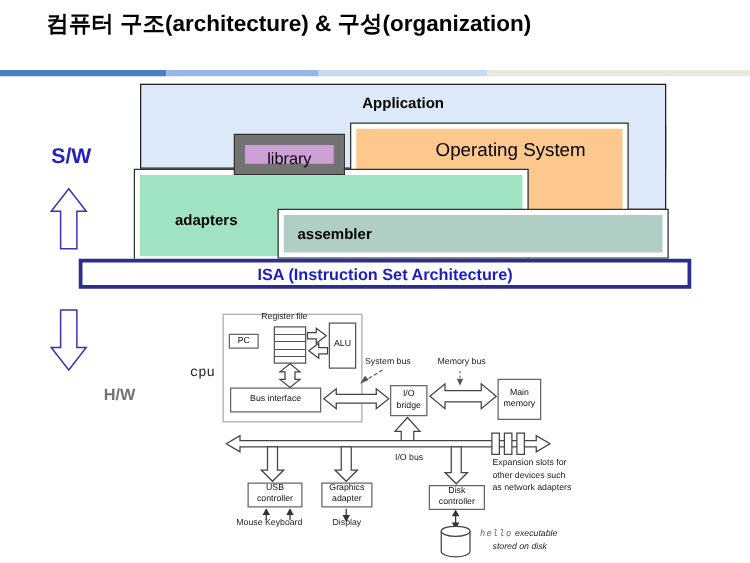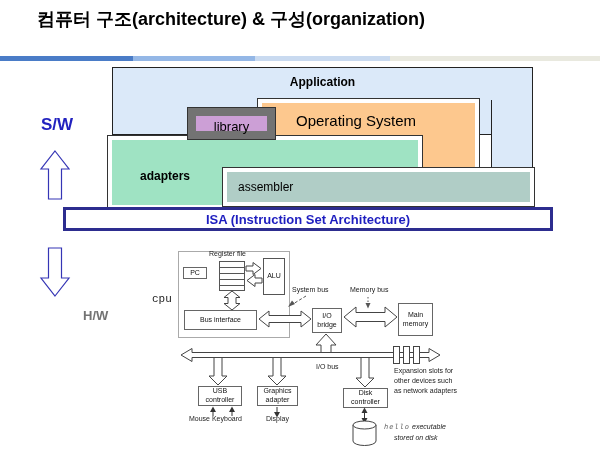--- a/index.html
+++ b/index.html
@@ -14,30 +14,30 @@
   .bar .s2{width:122px;background:#94b7e6;}
   .bar .s3{width:135px;background:#c9daf0;}
   .bar .s4{flex:1;background:#e9e9df;}
 
   
   .lay{box-sizing:border-box;}
   .app{left:112px;top:67px;width:421px;height:68px;background:#dbe9f9;border:1px solid #222;
        z-index:1;text-align:center;padding-top:7px;font-weight:bold;font-size:12px;}
   .appext{left:491px;top:100px;width:42px;height:68px;background:#dbe9f9;
           border:1px solid #222;border-top:none;z-index:2;}
-  .os{left:258px;top:99px;width:221px;height:73px;background:#fdc88e;border:4px solid #fff;
-      outline:1px solid #333;z-index:3;font-size:15px;text-align:left;
+  .os{left:281px;top:99px;width:221px;height:73px;background:#fdc88e;border:4px solid #fff;
+      outline:1px solid #333;z-index:3;font-size:15px;text-align:center;
       padding-top:9px;padding-left:34px;}
   .library{left:188px;top:108px;width:87px;height:31px;background:#cc9fd6;border:8px solid #737373;
       outline:1px solid #333;z-index:5;font-size:13px;text-align:center;line-height:22px;}
   .complier{left:108px;top:136px;width:314px;height:73px;background:#9fe3c3;border:4px solid #fff;
       outline:1px solid #333;z-index:4;}
   .complier-lbl{left:28px;top:29px;font-weight:bold;font-size:12px;}
   .assembler{left:223px;top:168px;width:311px;height:38px;background:#b0cdc6;border:4px solid #fff;
-      outline:1px solid #333;z-index:5;font-weight:normal;font-size:12px;padding:8px 0 0 11px;}
+      outline:1px solid #333;z-index:5;font-weight:bold;font-size:12px;padding:8px 0 0 11px;}
   .isa{left:63px;top:207px;width:490px;height:24px;background:#fff;border:3px solid #2d2d8f;
       z-index:6;display:flex;align-items:center;justify-content:center;
       font-weight:bold;font-size:13px;color:#1d1dbf;}
 
   
   .sw{left:41px;top:115px;font-size:17px;font-weight:bold;color:#2222bf;}
   .hwl{left:39px;top:308px;font-size:13px;font-weight:bold;color:#737373;margin-left:44px;}
 
   
   .hb{background:#fff;border:1px solid #666;font-size:7px;line-height:1.25;color:#111;

